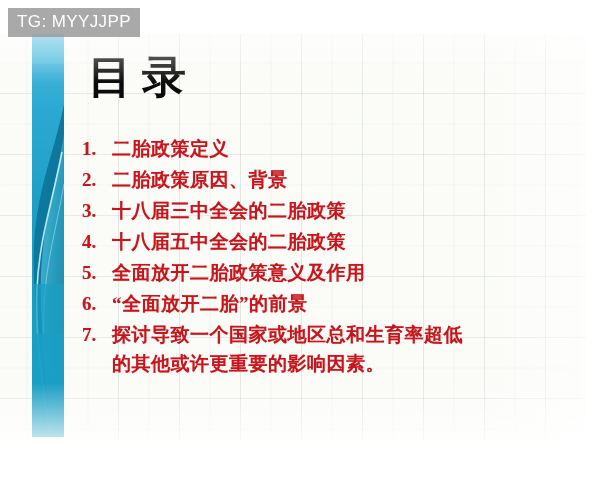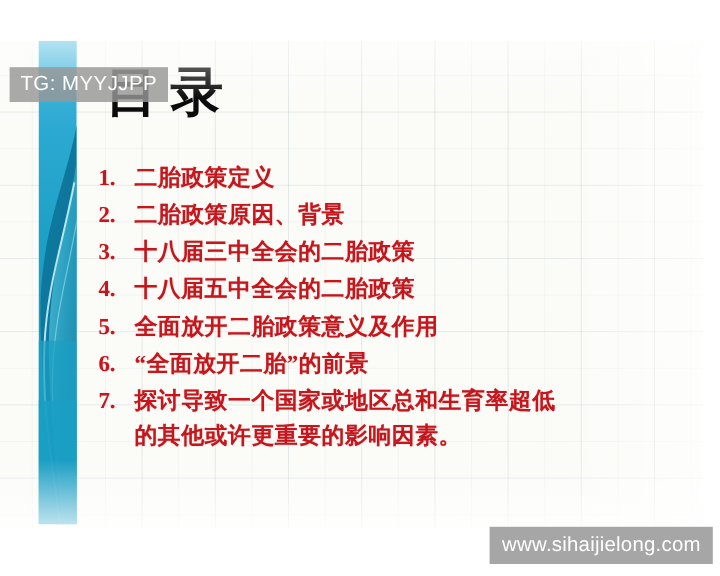--- a/index.html
+++ b/index.html
@@ -122,21 +122,20 @@
     left: 8px;
     top: 8px;
     background: rgba(150,150,150,0.82);
     color: #ffffff;
     font-family: "Liberation Sans", sans-serif;
     font-size: 17px;
     line-height: 22px;
     padding: 3px 9px 4px 9px;
     letter-spacing: 0.4px;
     white-space: nowrap;
-    margin-top: 48px;
   }
   #site-watermark {
     position: absolute;
     right: 6px;
     bottom: 10px;
     background: rgba(150,150,150,0.85);
     color: #ffffff;
     font-family: "Liberation Sans", sans-serif;
     font-size: 17px;
     line-height: 22px;
@@ -243,15 +242,14 @@
         </span>
       </div>
 
     </div>
 
     <div id="paper-wash"></div>
   </div>
 
   <div id="tg-watermark">TG: MYYJJPP</div>
 
-  <div id="site-watermark">www.sihaijielong.com</div>
 
 </div>
 
 </body></html>

